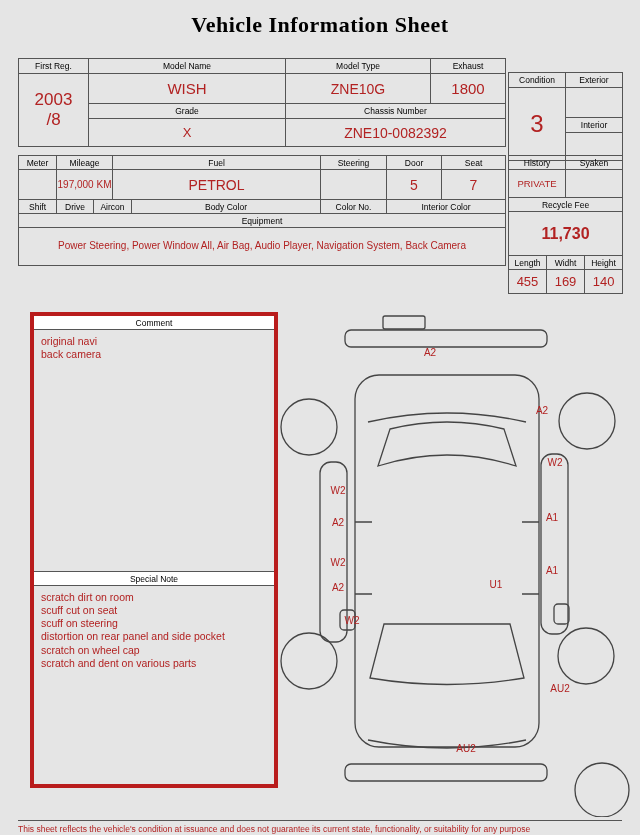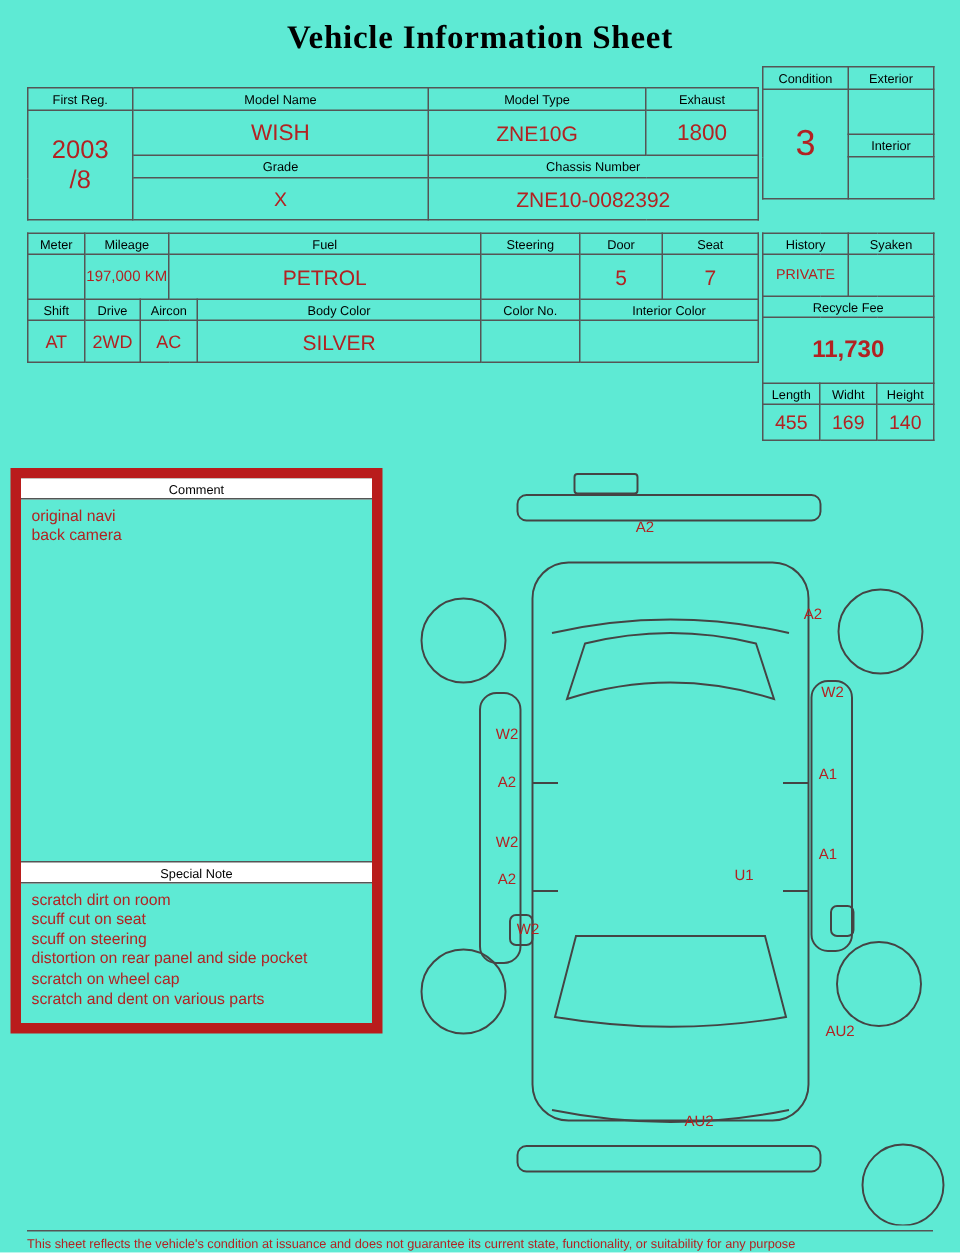--- a/index.html
+++ b/index.html
@@ -1,32 +1,32 @@
 <!DOCTYPE html>
 <html><head>
 <meta charset="utf-8">
 <style>
   html,body{margin:0;padding:0;background:#fff;}
-  .page{position:relative;width:640px;height:835px;background:#5eead4;overflow:hidden;
+  .page{position:relative;width:640px;height:835px;background:#e5e5e5;overflow:hidden;
         font-family:"Liberation Sans",sans-serif;color:#000;}
   .title{position:absolute;top:12px;left:0;width:640px;text-align:center;
          font-family:"Liberation Serif",serif;font-size:22px;font-weight:600;letter-spacing:.5px;}
   table.t{border-collapse:collapse;table-layout:fixed;position:absolute;}
   table.t td{border:1px solid #555;padding:0;text-align:center;vertical-align:middle;overflow:hidden;}
   .lbl{font-size:8.5px;color:#000;}
   .red{color:#b22222;}
   tr.h14{height:14px;margin-top:29px;} tr.h15{height:15px;} tr.h24{height:24px;} tr.h28{height:28px;}
   tr.h30{height:30px;margin-top:21px;} tr.h38{height:38px;} tr.h44{height:44px;font-weight:bold;}
   .v10{font-size:10px;} .v12{font-size:12px;} .v13{font-size:13px;} .v14{font-size:14px;}
   .v15{font-size:15px;} .v16{font-size:16px;}
   .firstreg{font-size:17px;text-align:left;padding-left:3px;line-height:20px;white-space:pre-line;}
   .cond{font-size:24px;}
   .priv{font-size:9.5px;margin-left:40px;}
   .equip{font-size:10px;text-align:left;vertical-align:top;padding:3px 5px;line-height:1.25;}
-  .notebox{position:absolute;left:7px;top:312px;width:248px;height:377px;border:7px solid #b91c1c;box-sizing:border-box;}
+  .notebox{position:absolute;left:30px;top:312px;width:248px;height:476px;border:4px solid #b91c1c;box-sizing:border-box;}
   .nb-head{position:absolute;left:0;width:100%;height:14px;border-bottom:1px solid #555;box-sizing:border-box;
            text-align:center;font-size:8.5px;line-height:14px;background:#fff;}
   .nb-head.sn{border-top:1px solid #555;height:15px;line-height:15px;}
   .nb-text{position:absolute;left:0;width:100%;box-sizing:border-box;padding:5px 7px;
            font-size:10.5px;line-height:1.25;white-space:pre-line;text-align:left;}
   .diagram{position:absolute;left:272px;top:312px;width:365px;height:505px;}
   .dmg{position:absolute;transform:translate(-50%,-50%);color:#b22222;font-size:10px;white-space:nowrap;}
   .footer{position:absolute;left:18px;top:820px;width:604px;border-top:1px solid #555;
           padding-top:3px;font-size:8.5px;}
 </style>
@@ -62,21 +62,21 @@
       <td class="lbl">Grade</td>
       <td colspan="2" class="lbl">Chassis Number</td>
     </tr>
     <tr class="h28">
       <td class="red v13">X</td>
       <td colspan="2" class="red v14">ZNE10-0082392</td>
     </tr>
   </tbody>
     </table>
 
-  <table class="t" style="left:508px;top:44px;width:114px;padding-left:23px;">
+  <table class="t" style="left:508px;top:72px;width:114px;padding-left:23px;">
     <colgroup>
         <col style="width:57px">
         <col style="width:57px">
       </colgroup>
     <tbody>
         <tr class="h15">
       <td class="lbl">Condition</td>
       <td class="lbl">Exterior</td>
     </tr>
     <tr class="h30">
@@ -121,27 +121,25 @@
       <td class="red v14">7</td>
     </tr>
     <tr class="h14">
       <td class="lbl">Shift</td>
       <td class="lbl">Drive</td>
       <td colspan="2" class="lbl">Aircon</td>
       <td class="lbl">Body Color</td>
       <td class="lbl">Color No.</td>
       <td colspan="2" class="lbl">Interior Color</td>
     </tr>
-    <tr class="h28">
-      <td class="red v12">AT</td>
-      <td class="red v12">2WD</td>
-      <td colspan="2" class="red v12">AC</td>
-      <td class="red v14">SILVER</td>
-      <td></td>
-      <td colspan="2"></td>
+    <tr class="h14">
+      <td colspan="8" class="lbl">Equipment</td>
+    </tr>
+    <tr class="h38">
+      <td colspan="8" class="red equip">Power Steering, Power Window  All, Air Bag, Audio Player, Navigation System, Back Camera</td>
     </tr>
   </tbody>
     </table>
 
   <table class="t" style="left:508px;top:155px;width:114px;">
     <colgroup>
         <col style="width:38px">
         <col style="width:19px">
         <col style="width:19px">
         <col style="width:38px">

